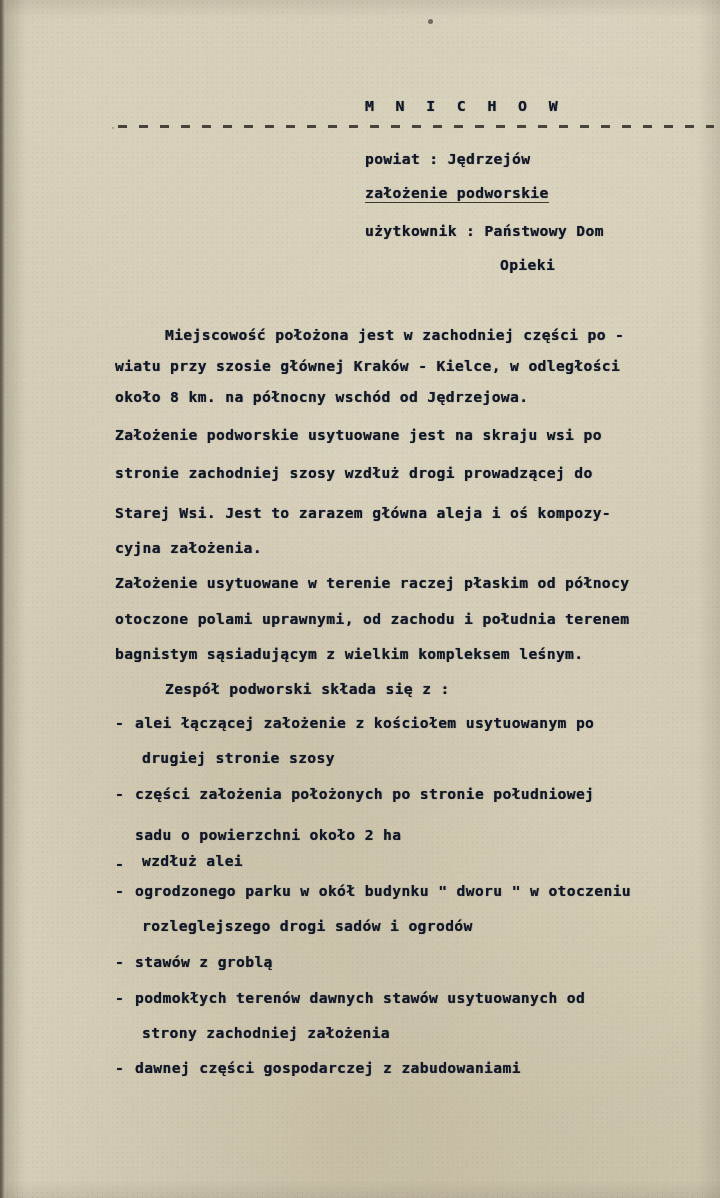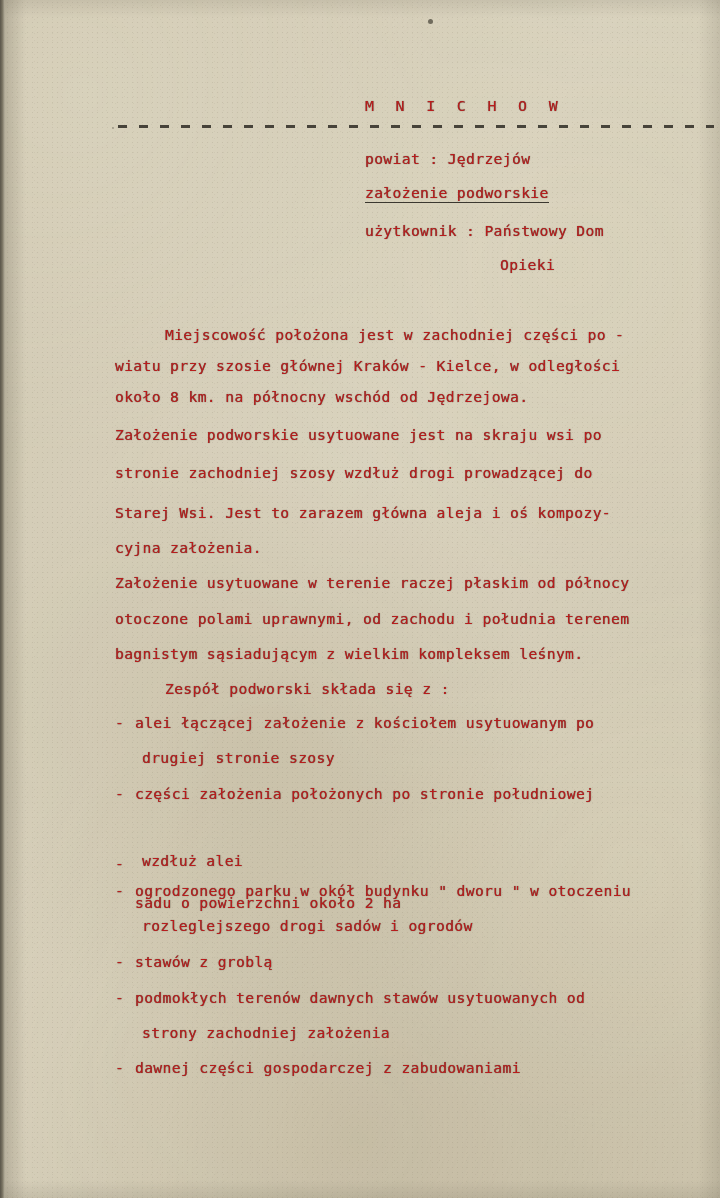--- a/index.html
+++ b/index.html
@@ -65,25 +65,25 @@
     opacity: .85;
   }
 
   
   .ink {
     position: absolute;
     white-space: pre;
     font-size: 14.6px;
     line-height: 1;
     letter-spacing: .4px;
-    color: #b91c1c;
+    color: #0f172a;
     text-shadow:
       0 0 .7px rgba(55,52,44,.75),
       .4px .3px .9px rgba(70,64,52,.35);
-    font-weight: 400;
+    font-weight: 700;
   }
 
   
   .title {
     letter-spacing: 6.4px;
     font-size: 14.8px;
   }
 
   
   .dash-rule {
@@ -151,21 +151,21 @@
 
   <div class="ink" style="left:115px; top:716px;">-</div>
   <div class="ink" style="left:135px; top:716px;">alei łączącej założenie z kościołem usytuowanym po</div>
   <div class="ink" style="left:142px; top:751px;">drugiej stronie szosy</div>
 
   <div class="ink" style="left:115px; top:787px;">-</div>
   <div class="ink" style="left:135px; top:787px;">części założenia położonych po stronie południowej</div>
   <div class="ink" style="left:142px; top:822px;margin-top:32px;">wzdłuż alei</div>
 
   <div class="ink" style="left:115px; top:857px;">-</div>
-  <div class="ink" style="left:135px; top:896px;text-align:center;">sadu o powierzchni około 2 ha</div>
+  <div class="ink" style="left:135px; top:828px;text-align:center;">sadu o powierzchni około 2 ha</div>
 
   <div class="ink" style="left:115px; top:884px;">-</div>
   <div class="ink" style="left:135px; top:884px;">ogrodzonego parku w okół budynku " dworu " w otoczeniu</div>
   <div class="ink" style="left:142px; top:919px;">rozleglejszego drogi sadów i ogrodów</div>
 
   <div class="ink" style="left:115px; top:955px;">-</div>
   <div class="ink" style="left:135px; top:955px;">stawów z groblą</div>
 
   <div class="ink" style="left:115px; top:991px;">-</div>
   <div class="ink" style="left:135px; top:991px;text-align:right;">podmokłych terenów dawnych stawów usytuowanych od</div>

